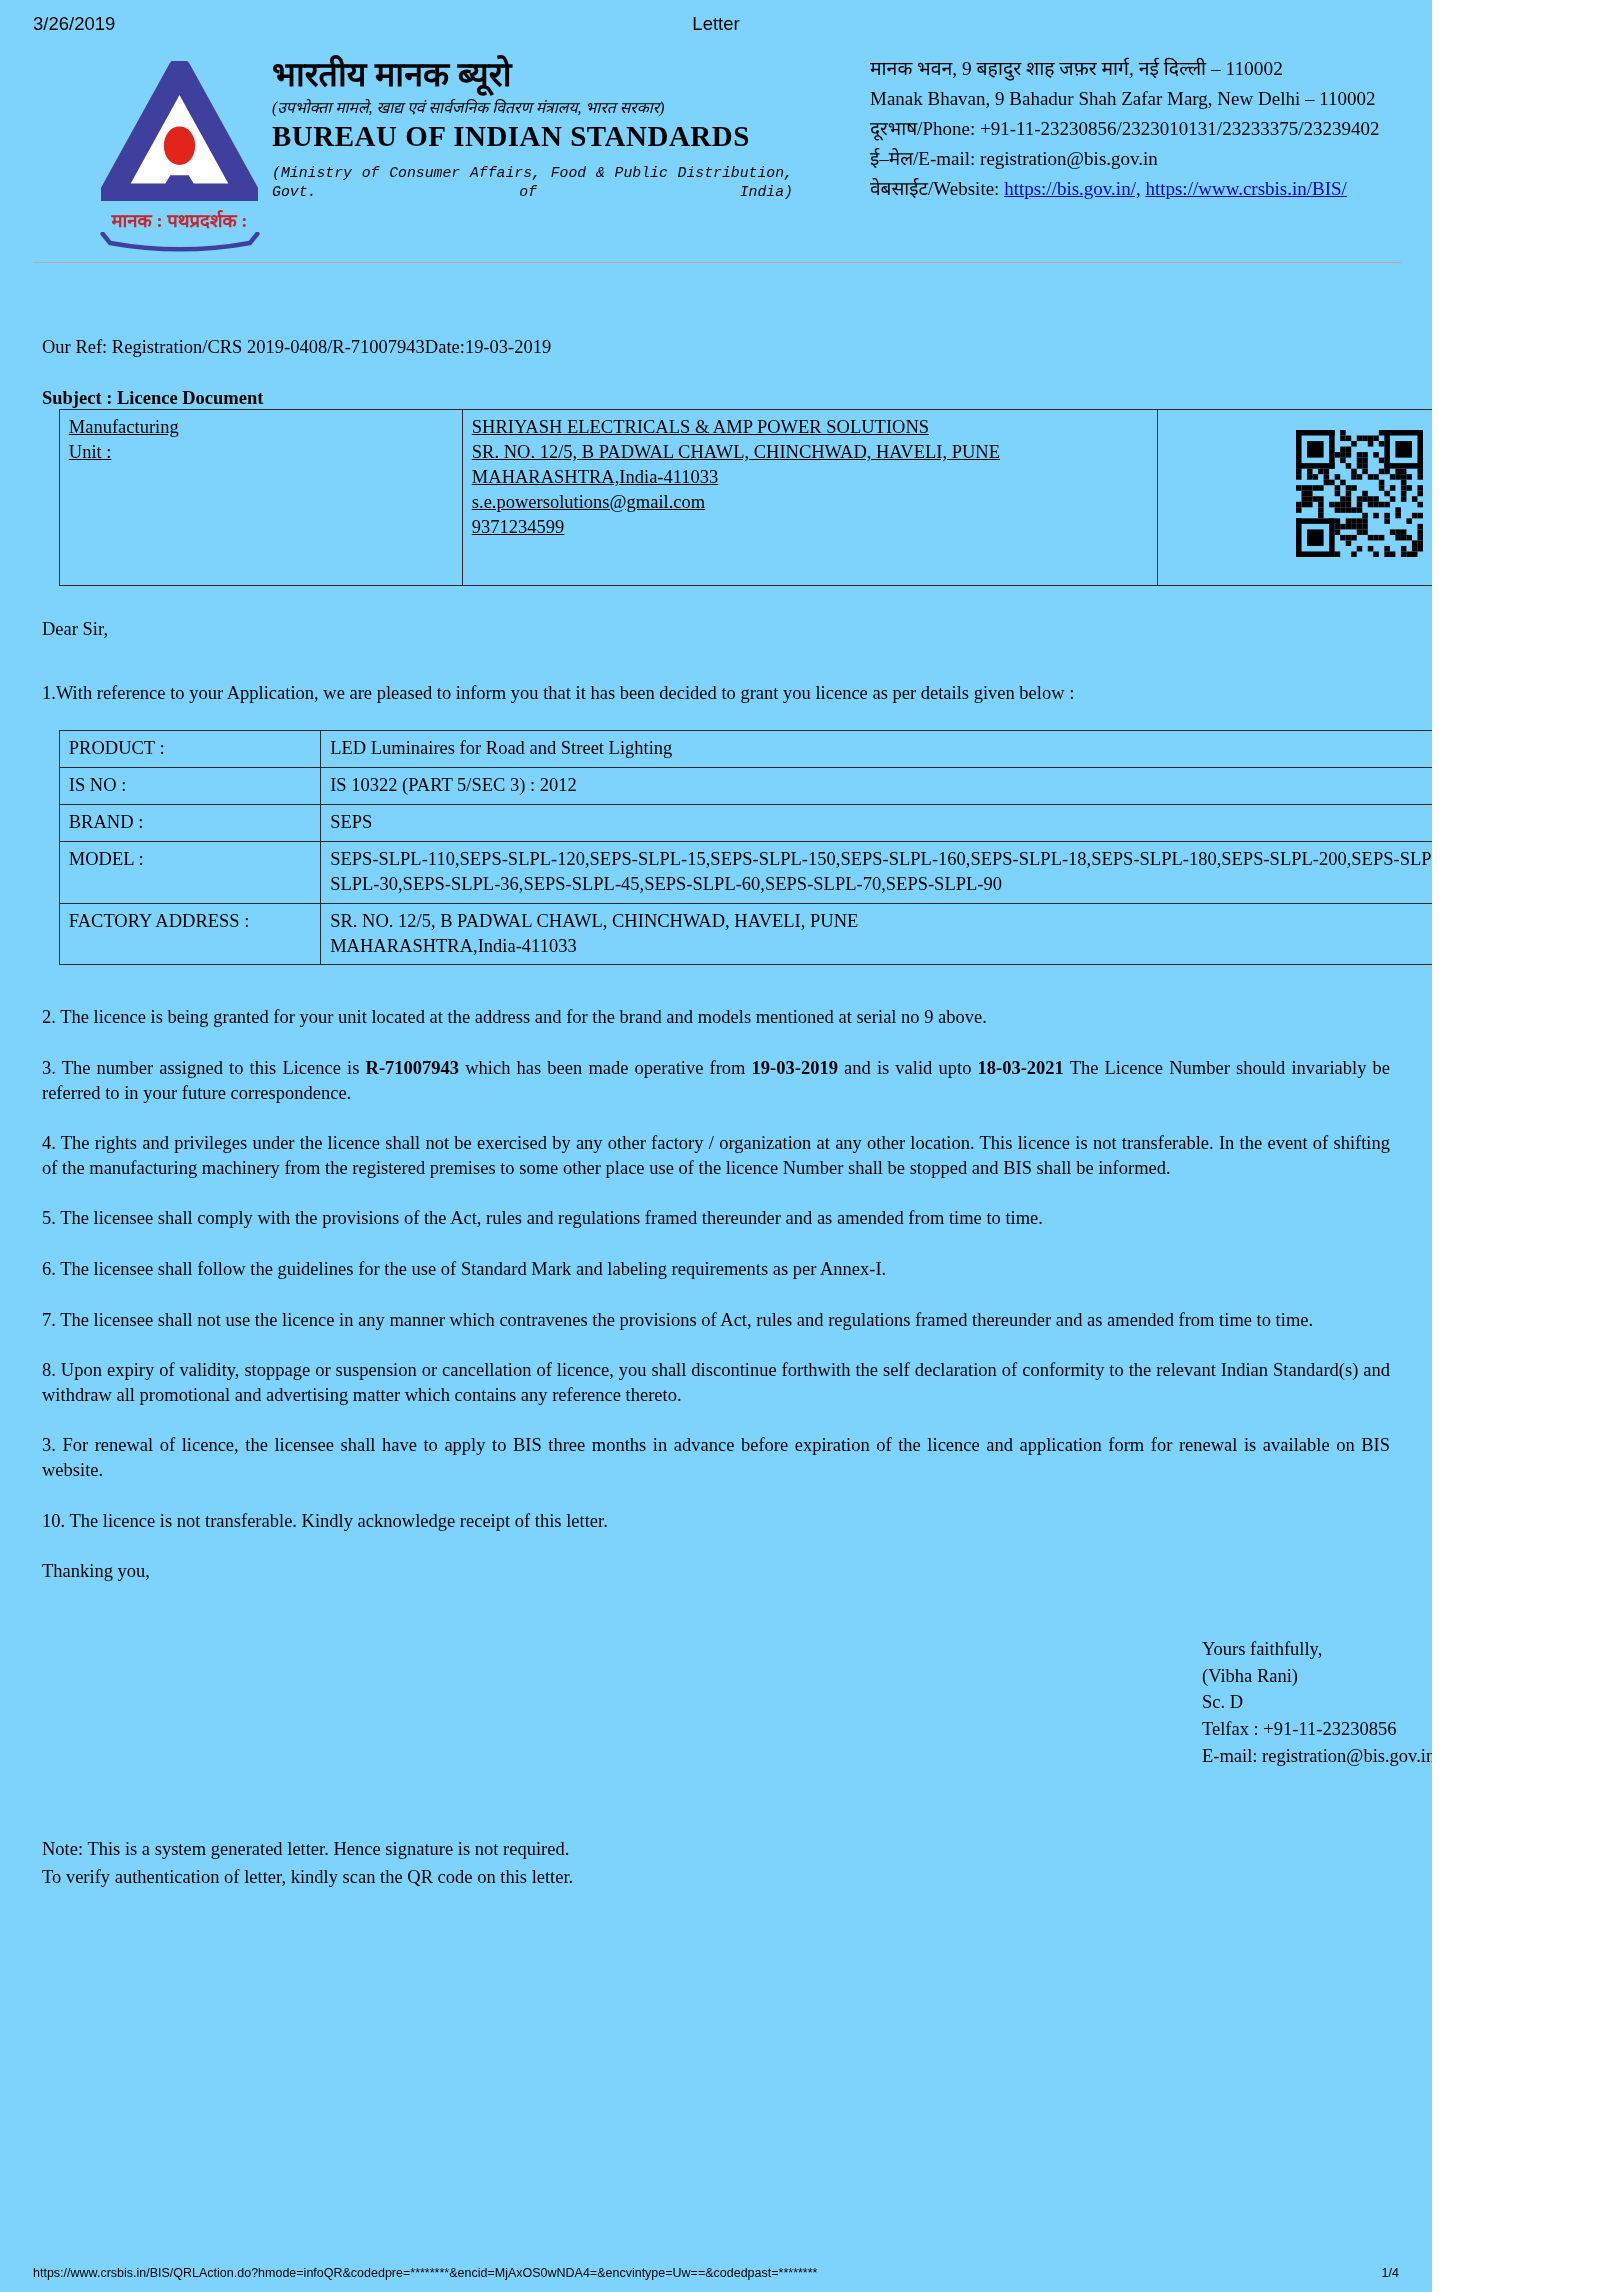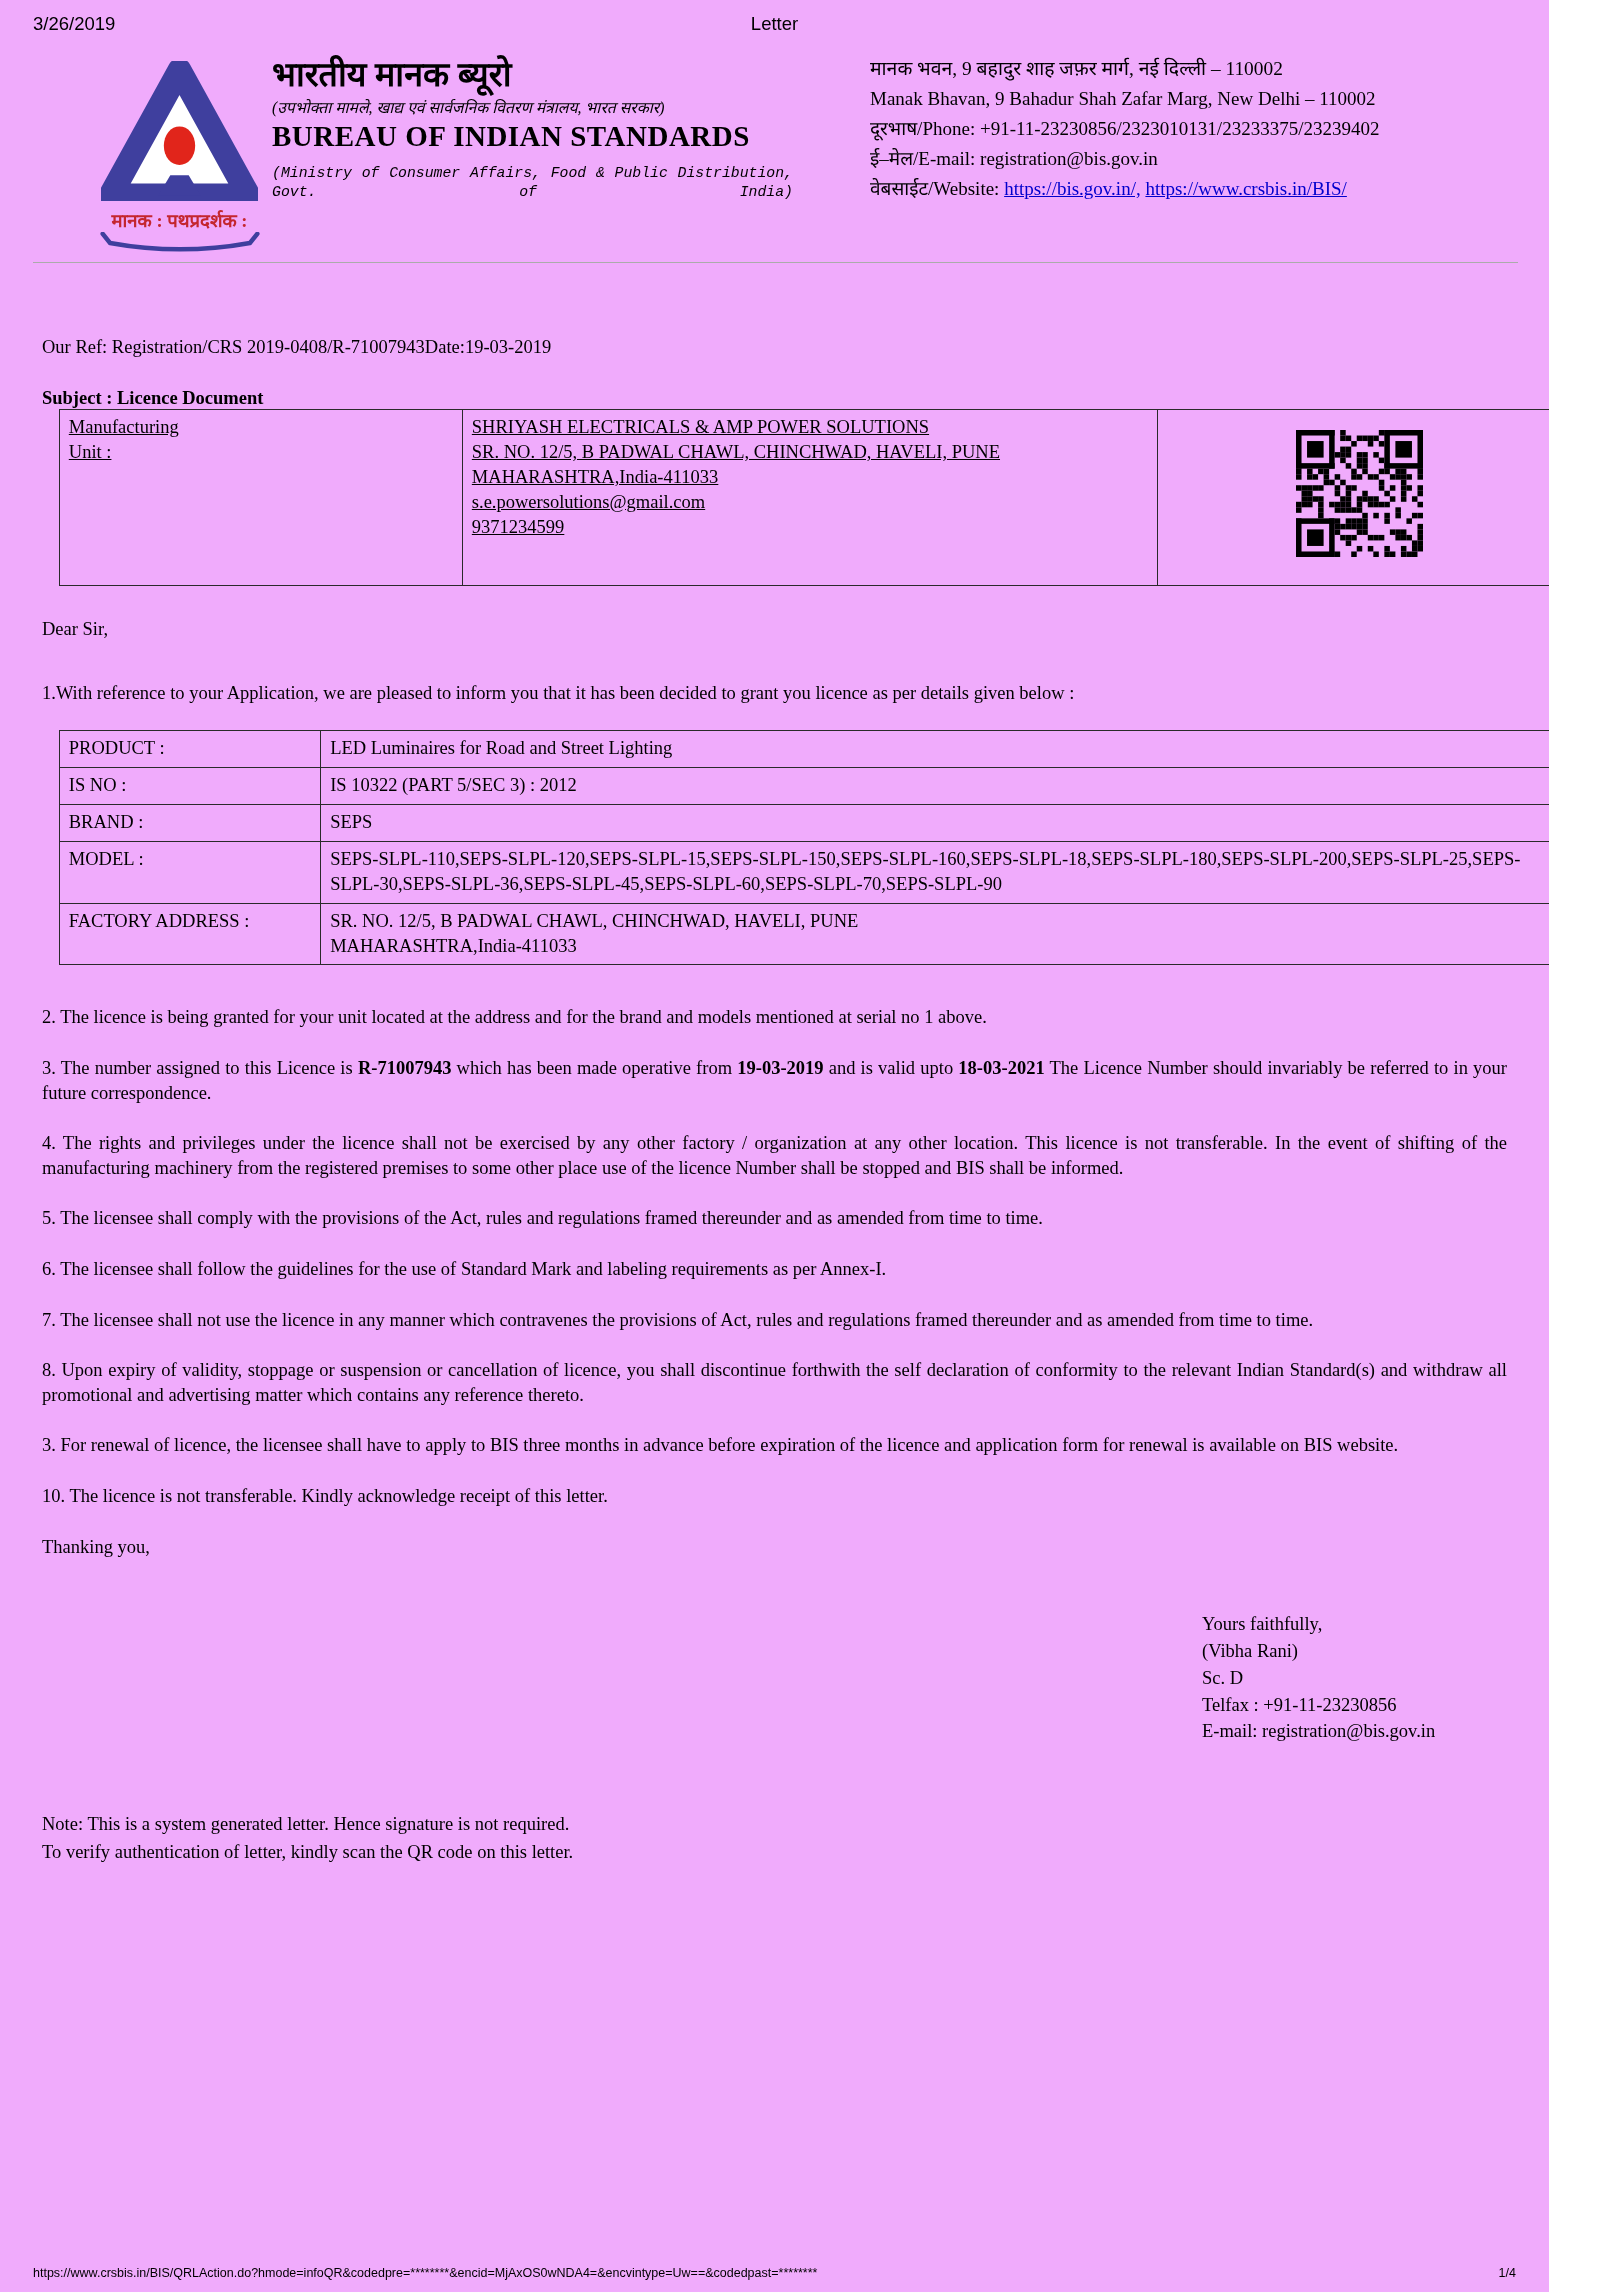--- a/index.html
+++ b/index.html
@@ -1,16 +1,16 @@
 <!DOCTYPE html>
 <html style="font-size:14.8px"><head>
 <meta charset="utf-8">
 <style>
   html,body{margin:0;padding:0;background:#fff;}
-  .page{position:relative;width:1549px;height:2293px;background:#f0abfc;overflow:hidden;
+  .page{position:relative;width:1432px;height:2293px;background:#7dd3fc;overflow:hidden;
         font-family:"Liberation Serif",serif;color:#000;}
   
   .print-date{position:absolute;top:13px;left:33px;font:18.5px "Liberation Sans",sans-serif;}
   .print-title{position:absolute;top:13px;left:50%;transform:translateX(-50%);font:18.5px "Liberation Sans",sans-serif;}
   .print-url{position:absolute;bottom:13px;left:33px;font:12.5px "Liberation Sans",sans-serif;}
   .print-page{position:absolute;bottom:13px;right:33px;font:12.5px "Liberation Sans",sans-serif;}
   
   .logo-block{position:absolute;top:61px;left:92px;width:175px;text-align:center;}
   .logo-tagline{margin-top:1.8px;font-size:18.5px;font-weight:bold;color:#c4262e;white-space:nowrap;}
   .org-block{position:absolute;top:55px;left:272px;width:531px;}
@@ -329,21 +329,21 @@
       <tr>
         <td class="lbl">FACTORY ADDRESS :</td>
         <td>
           <span class="ln">SR. NO. 12/5, B PADWAL CHAWL, CHINCHWAD, HAVELI, PUNE</span>
           <span class="ln">MAHARASHTRA,India-411033</span>
         </td>
       </tr>
     </tbody>
       </table>
 
-    <div class="para mt30">2. The licence is being granted for your unit located at the address and for the brand and models mentioned at serial no 1 above.</div>
+    <div class="para mt30">2. The licence is being granted for your unit located at the address and for the brand and models mentioned at serial no 9 above.</div>
 
     <div class="para just"><span>3. The number assigned to this Licence is </span><b>R-71007943</b><span> which has been made operative from </span><b>19-03-2019</b><span> and is valid upto </span><b>18-03-2021</b><span> The Licence Number should invariably be referred to in your future correspondence.</span></div>
 
     <div class="para just">4. The rights and privileges under the licence shall not be exercised by any other factory / organization at any other location. This licence is not transferable. In the event of shifting of the manufacturing machinery from the registered premises to some other place use of the licence Number shall be stopped and BIS shall be informed.</div>
     <div class="para">5. The licensee shall comply with the provisions of the Act, rules and regulations framed thereunder and as amended from time to time.</div>
     <div class="para">6. The licensee shall follow the guidelines for the use of Standard Mark and labeling requirements as per Annex-I.</div>
     <div class="para">7. The licensee shall not use the licence in any manner which contravenes the provisions of Act, rules and regulations framed thereunder and as amended from time to time.</div>
     <div class="para just">8. Upon expiry of validity, stoppage or suspension or cancellation of licence, you shall discontinue forthwith the self declaration of conformity to the relevant Indian Standard(s) and withdraw all promotional and advertising matter which contains any reference thereto.</div>
     <div class="para just">3. For renewal of licence, the licensee shall have to apply to BIS three months in advance before expiration of the licence and application form for renewal is available on BIS website.</div>
     <div class="para">10. The licence is not transferable. Kindly acknowledge receipt of this letter.</div>

